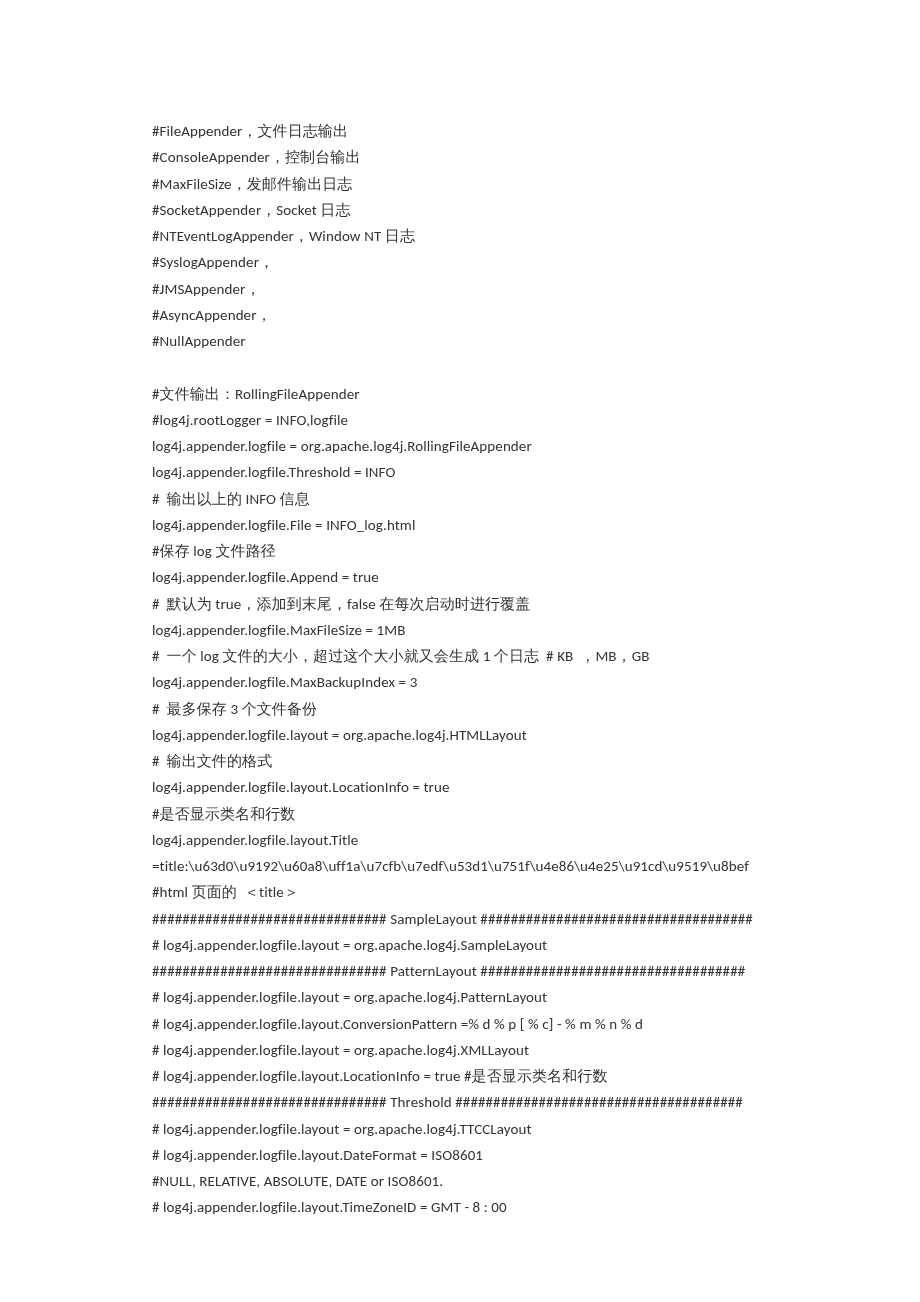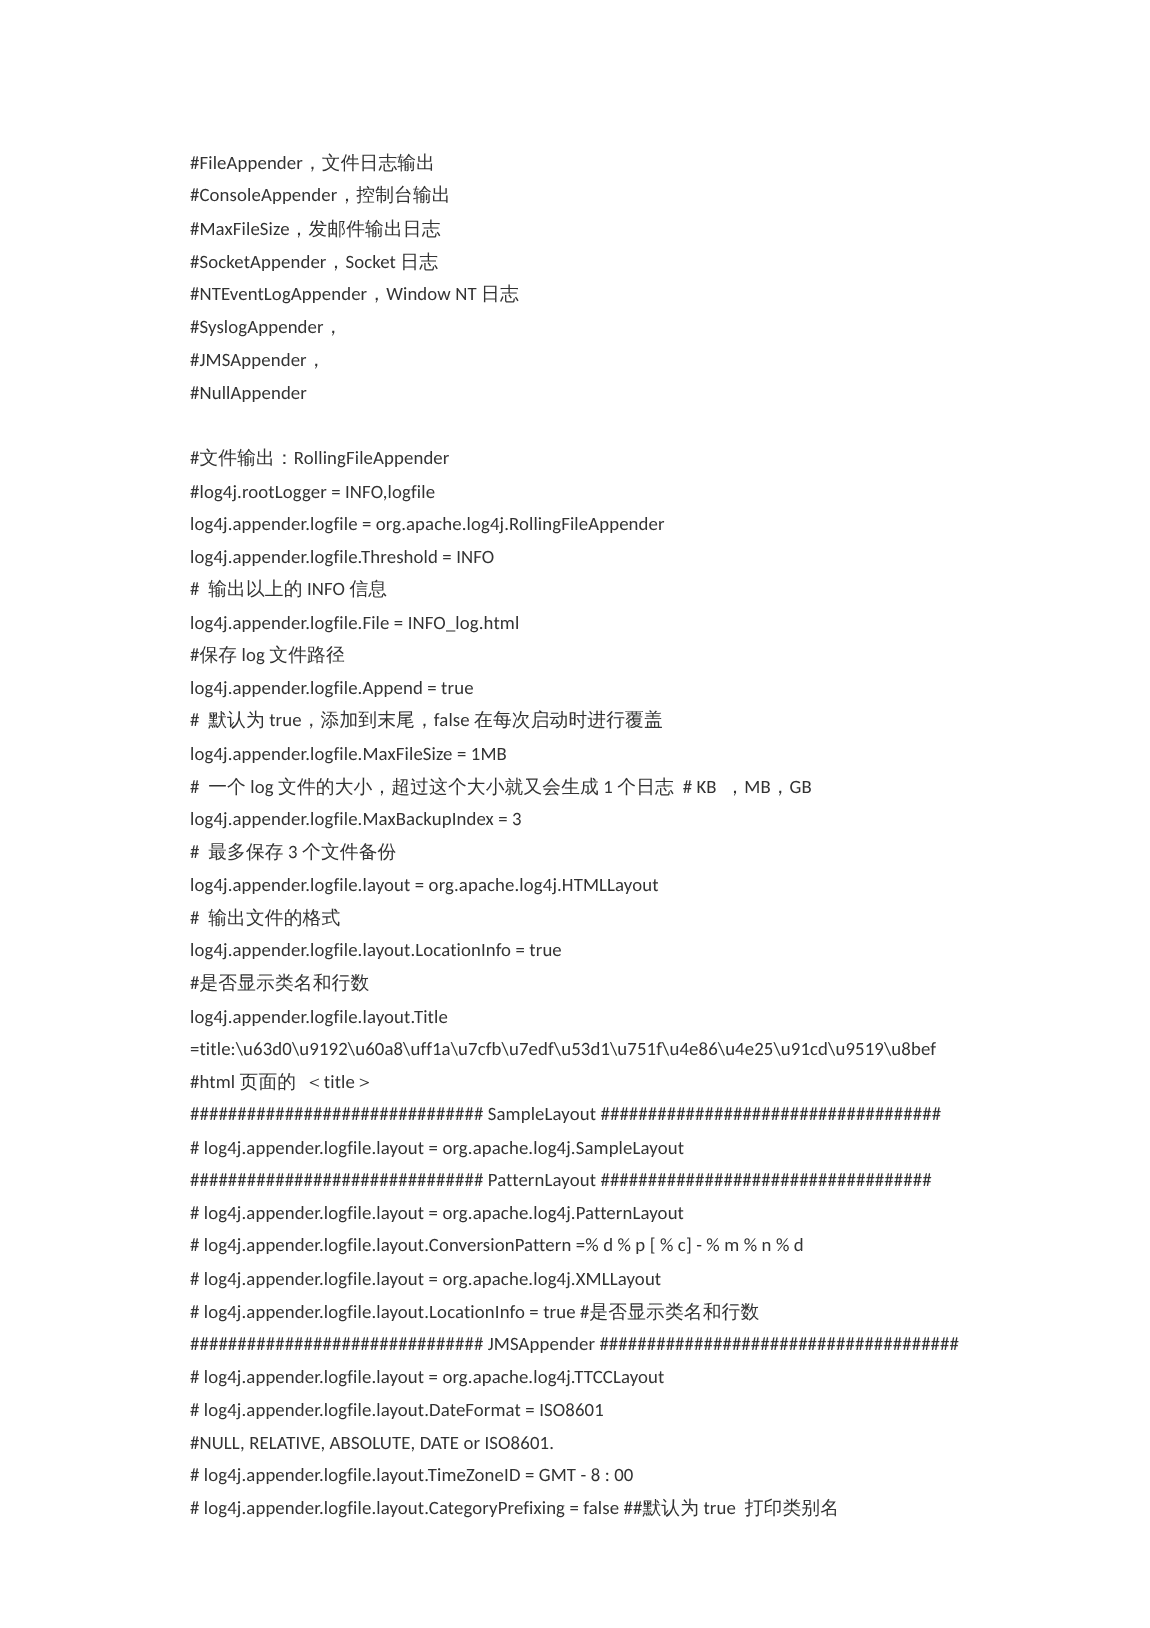--- a/index.html
+++ b/index.html
@@ -11,20 +11,21 @@
 <body>
 
 <div id="doc">
     <span class="line">#FileAppender，文件日志输出</span>
     <span class="line">#ConsoleAppender，控制台输出</span>
     <span class="line">#MaxFileSize，发邮件输出日志</span>
     <span class="line">#SocketAppender，Socket 日志</span>
     <span class="line">#NTEventLogAppender，Window NT 日志</span>
     <span class="line">#SyslogAppender，</span>
     <span class="line">#JMSAppender，</span>
+    <span class="line">#AsyncAppender，</span>
     <span class="line">#NullAppender</span>
     <span class="line sp"></span>
     <span class="line">#文件输出：RollingFileAppender</span>
     <span class="line">#log4j.rootLogger = INFO,logfile</span>
     <span class="line">log4j.appender.logfile = org.apache.log4j.RollingFileAppender</span>
     <span class="line">log4j.appender.logfile.Threshold = INFO</span>
     <span class="line">#  输出以上的 INFO 信息</span>
     <span class="line">log4j.appender.logfile.File = INFO_log.html</span>
     <span class="line">#保存 log 文件路径</span>
     <span class="line">log4j.appender.logfile.Append = true</span>
@@ -40,19 +41,18 @@
     <span class="line">log4j.appender.logfile.layout.Title</span>
     <span class="line">=title:\u63d0\u9192\u60a8\uff1a\u7cfb\u7edf\u53d1\u751f\u4e86\u4e25\u91cd\u9519\u8bef</span>
     <span class="line">#html 页面的  ＜title＞</span>
     <span class="line">############################### SampleLayout ####################################</span>
     <span class="line"># log4j.appender.logfile.layout = org.apache.log4j.SampleLayout</span>
     <span class="line">############################### PatternLayout ###################################</span>
     <span class="line"># log4j.appender.logfile.layout = org.apache.log4j.PatternLayout</span>
     <span class="line"># log4j.appender.logfile.layout.ConversionPattern =% d % p [ % c] - % m % n % d</span>
     <span class="line"># log4j.appender.logfile.layout = org.apache.log4j.XMLLayout</span>
     <span class="line"># log4j.appender.logfile.layout.LocationInfo = true #是否显示类名和行数</span>
-    <span class="line">############################### JMSAppender ######################################</span>
+    <span class="line">############################### Threshold ######################################</span>
     <span class="line"># log4j.appender.logfile.layout = org.apache.log4j.TTCCLayout</span>
     <span class="line"># log4j.appender.logfile.layout.DateFormat = ISO8601</span>
     <span class="line">#NULL, RELATIVE, ABSOLUTE, DATE or ISO8601.</span>
     <span class="line"># log4j.appender.logfile.layout.TimeZoneID = GMT - 8 : 00</span>
-    <span class="line"># log4j.appender.logfile.layout.CategoryPrefixing = false ##默认为 true  打印类别名</span>
   </div>
 
 </body></html>

